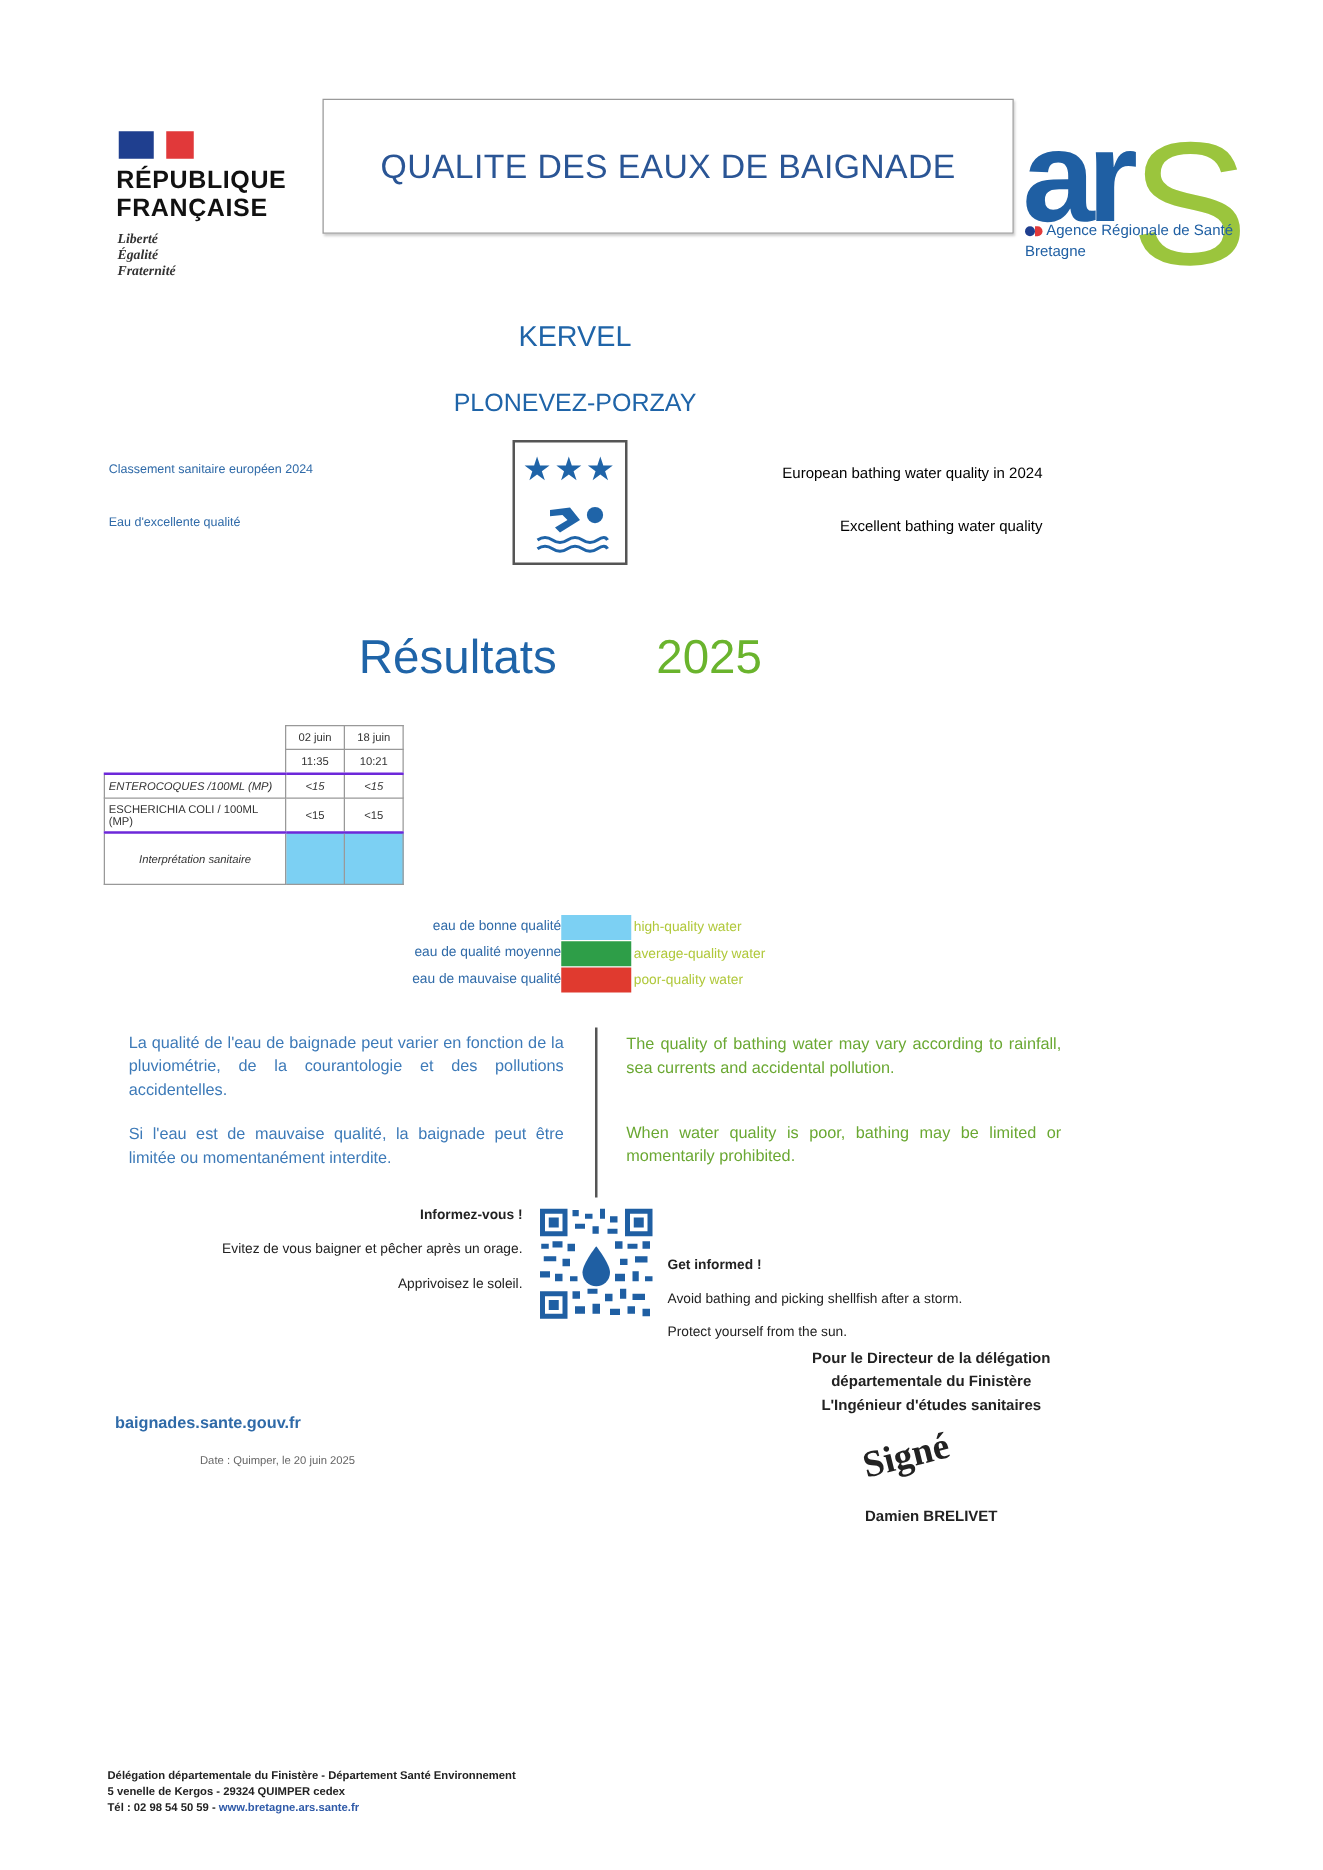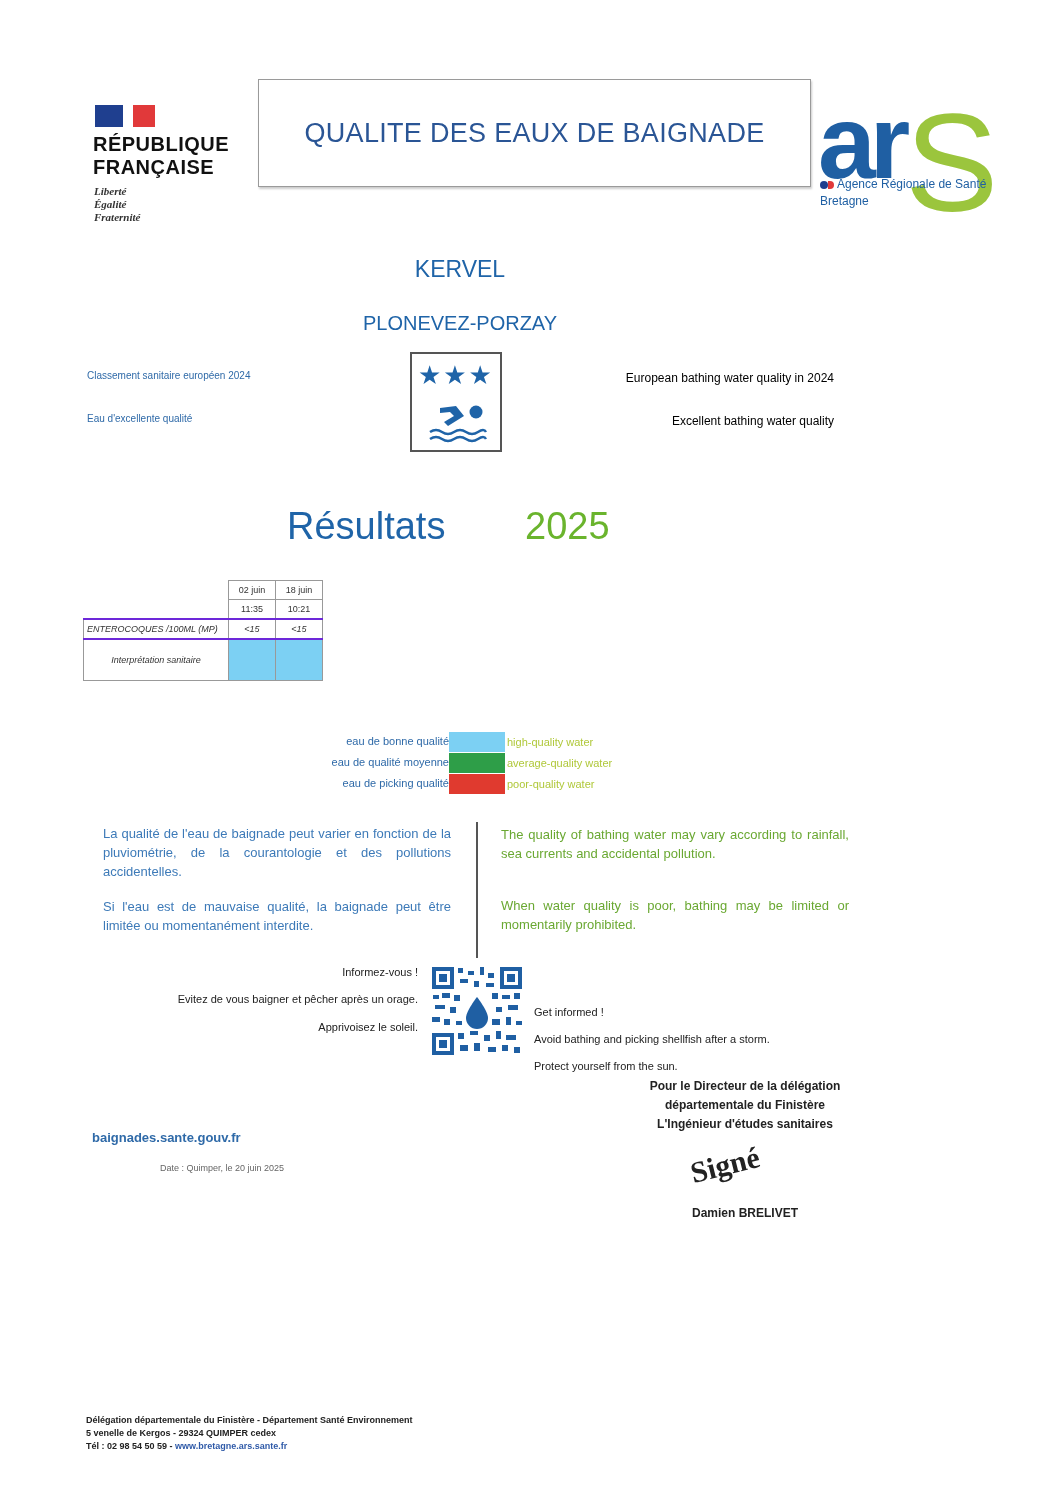--- a/index.html
+++ b/index.html
@@ -51,21 +51,21 @@
   .legend-fr { position:absolute; right: 451px; top: 3px; font-size: 11px; color: #2f6aa8; white-space: nowrap; }
   .legend-sw { position:absolute; left: 149px; top: 0; width: 56px; height: 20px; }
   .legend-en { position:absolute; left: 207px; top: 4px; font-size: 11px; color: #b0c83a; white-space: nowrap; }
 
   .para-fr { left: 103px; width: 348px; font-size: 13px; line-height: 19px; color: #3d7ab8; text-align: justify; }
   .para-en { left: 501px; width: 348px; font-size: 13px; line-height: 19px; color: #6aa832; text-align: justify; }
   .divider { left: 476px; top: 822px; width: 2px; height: 136px; background: #555; }
 
   .info-fr { right: 640px; font-size: 11px; color: #222; text-align: right; white-space: nowrap; }
   .info-en { left: 534px; font-size: 11px; color: #222; white-space: nowrap; margin-top: 40px; }
-  .bold { font-weight: normal; }
+  .bold { font-weight: bold; }
 
   .qr { left: 430px; top: 965px; width: 94px; height: 92px; }
 
   .signer { left: 620px; width: 250px; top: 1077px; text-align: center; font-weight: bold; font-size: 12px; line-height: 19px; color: #222; }
   .signe { left: 690px; top: 1148px; font-family: "Liberation Serif", serif; font-weight: bold; font-size: 30px; color: #222; transform: rotate(-14deg); }
   .signer-name { left: 620px; width: 250px; top: 1206px; text-align: center; font-weight: bold; font-size: 12px; color: #222; }
 
   .website { left: 92px; top: 1130px; font-weight: bold; font-size: 13px; color: #2f6aa8; }
   .date { left: 160px; top: 1163px; font-size: 9px; color: #666; }
 
@@ -131,40 +131,45 @@
   <tr>
     <td class="empty lbl"></td>
     <td class="col">11:35</td>
     <td class="col">10:21</td>
   </tr>
   <tr class="thick-top">
     <td class="lbl">ENTEROCOQUES /100ML (MP)</td>
     <td>&lt;15</td>
     <td>&lt;15</td>
   </tr>
+  <tr class="tall">
+    <td class="lbl">ESCHERICHIA COLI / 100ML (MP)</td>
+    <td>&lt;15</td>
+    <td>&lt;15</td>
+  </tr>
   <tr class="thick-top">
     <td style="text-align:center;height:40px;">Interprétation sanitaire</td>
     <td class="interp-cell"></td>
     <td class="interp-cell"></td>
   </tr>
 </tbody>
   </table>
 
 <div class="legend-row" style="top:732px;">
   <span class="legend-fr">eau de bonne qualité</span>
   <span class="legend-sw" style="background:#7cd0f3;"></span>
   <span class="legend-en">high-quality water</span>
 </div>
 <div class="legend-row" style="top:753px;">
   <span class="legend-fr">eau de qualité moyenne</span>
   <span class="legend-sw" style="background:#2e9e48;"></span>
   <span class="legend-en">average-quality water</span>
 </div>
 <div class="legend-row" style="top:774px;">
-  <span class="legend-fr">eau de picking qualité</span>
+  <span class="legend-fr">eau de mauvaise qualité</span>
   <span class="legend-sw" style="background:#e03a2f;"></span>
   <span class="legend-en">poor-quality water</span>
 </div>
 
 <div class="abs para-fr" style="top:824px;">La qualité de l'eau de baignade peut varier en fonction de la pluviométrie, de la courantologie et des pollutions accidentelles.</div>
 <div class="abs para-fr" style="top:897px;">Si l'eau est de mauvaise qualité, la baignade peut être limitée ou momentanément interdite.</div>
 <div class="abs divider"></div>
 <div class="abs para-en" style="top:825px;">The quality of bathing water may vary according to rainfall, sea currents and accidental pollution.</div>
 <div class="abs para-en" style="top:896px;">When water quality is poor, bathing may be limited or momentarily prohibited.</div>
 

